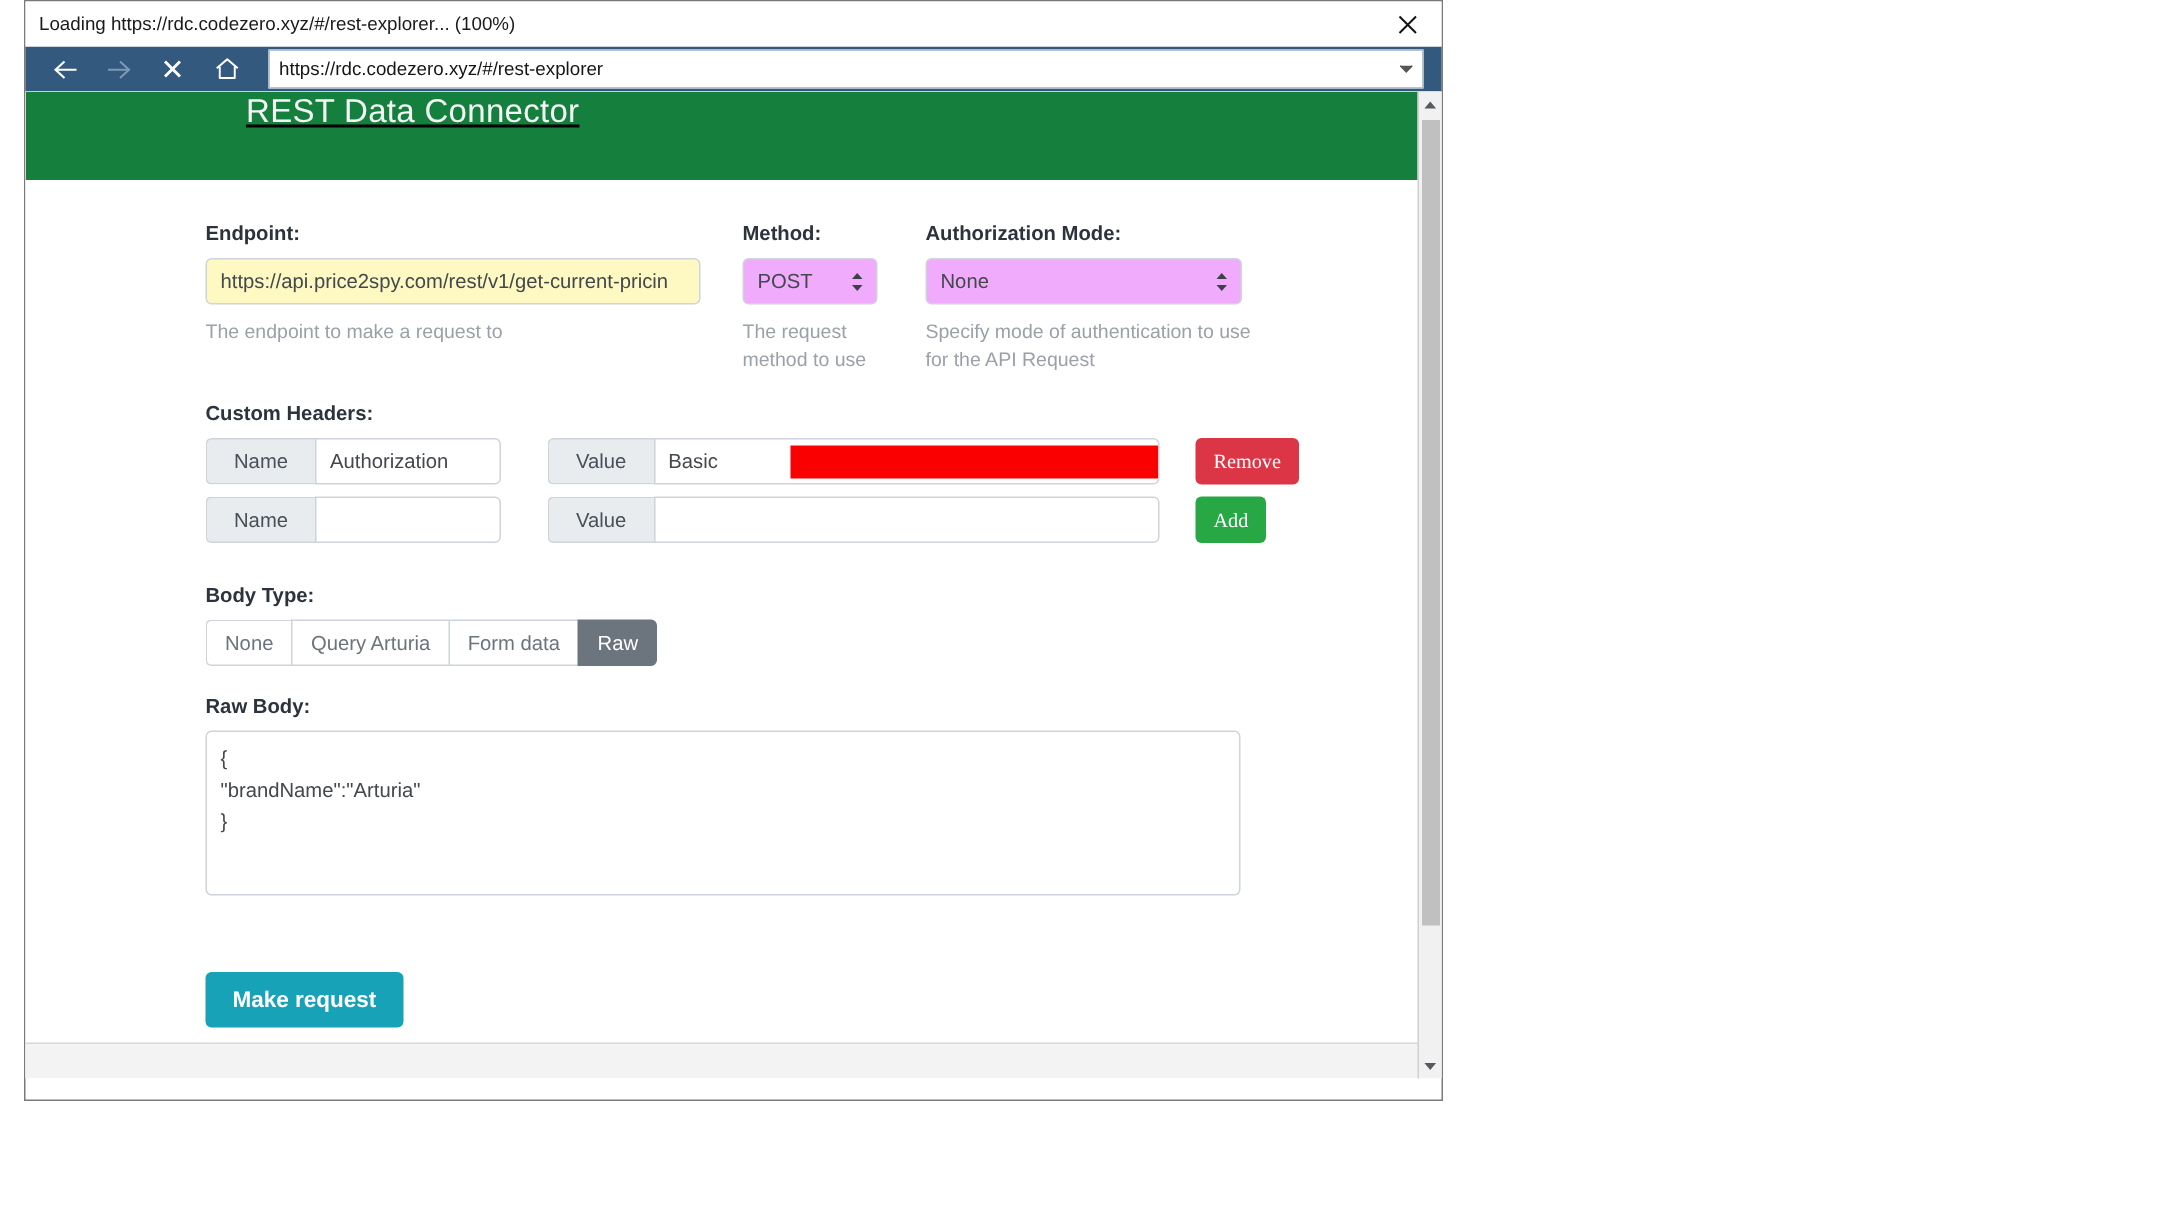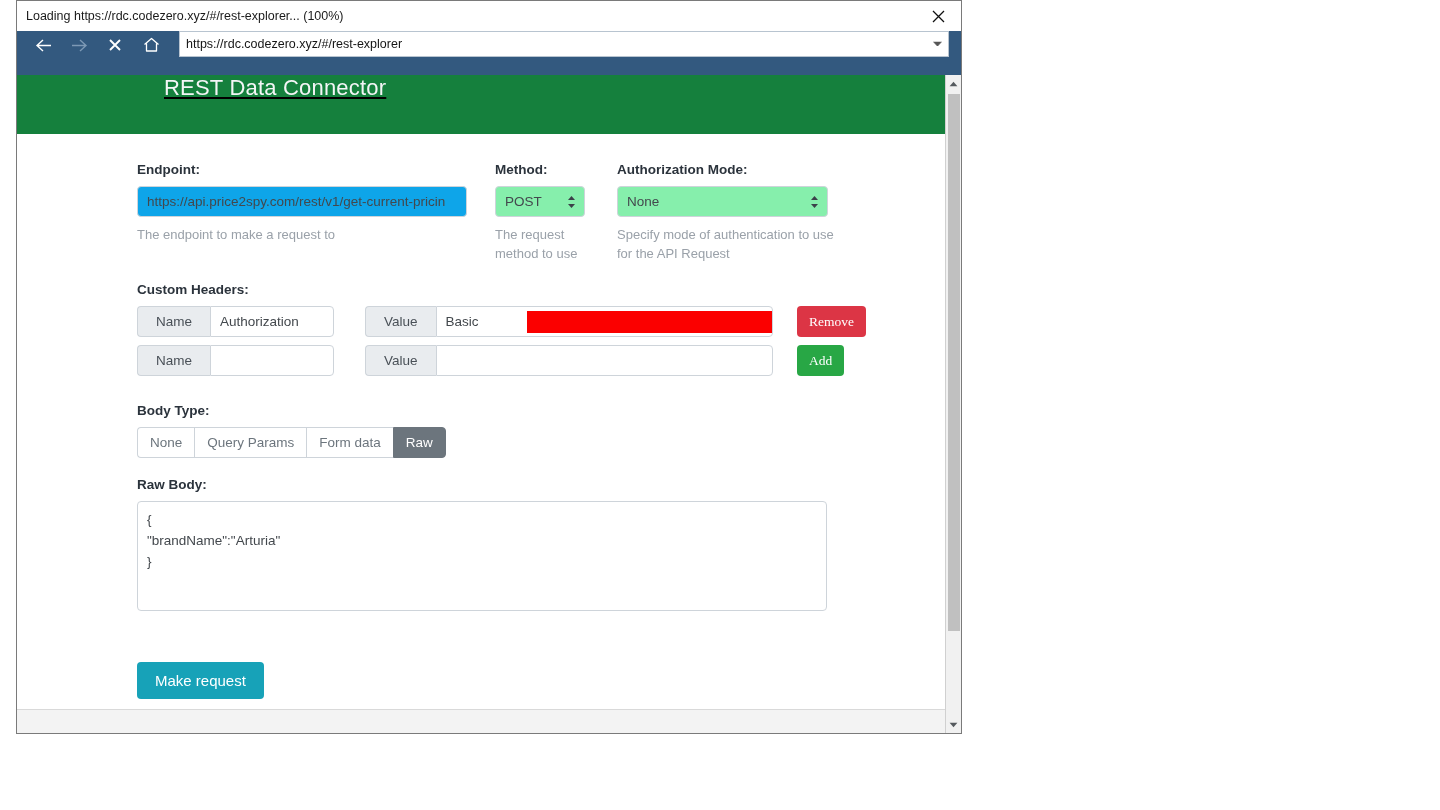--- a/index.html
+++ b/index.html
@@ -53,24 +53,24 @@
     display: flex;
     align-items: center;
     justify-content: center;
     font-size: 15px;
     color: #101010;
     cursor: pointer;
   }
 
   
   .navbar {
-    height: 44px;
+    height: 30px;
     background: #33597f;
     display: flex;
-    align-items: flex-start;
+    align-items: center;
     padding: 0 8px;
     box-sizing: border-box;
   }
   .nav-btn {
     width: 28px;
     height: 28px;
     margin: 0 4px;
     display: flex;
     align-items: center;
     justify-content: center;
@@ -173,38 +173,38 @@
   }
   .col-endpoint { width: 358px; }
   .col-method  { width: 122px; }
   .col-auth    { width: 230px; }
 
   input.txt, .fake-input {
     box-sizing: border-box;
     height: 31px;
     border: 1px solid #ced4da;
     border-radius: 4px;
-    background: #0ea5e9;
+    background: #fef9c3;
     font-size: 13.5px;
     color: #43484d;
     padding: 0 9px;
     font-family: "Liberation Sans", sans-serif;
     display: flex;
     align-items: center;
     overflow: hidden;
     white-space: nowrap;
   }
   .endpoint-input { width: 330px; }
 
   .select-box {
     box-sizing: border-box;
     height: 31px;
     border: 1px solid #ced4da;
     border-radius: 4px;
-    background: #86efac;
+    background: #f0abfc;
     font-size: 13.5px;
     color: #43484d;
     padding: 0 8px 0 9px;
     display: flex;
     align-items: center;
     justify-content: space-between;
     cursor: pointer;
   }
   .select-method { width: 90px; }
   .select-auth   { width: 211px; }
@@ -357,21 +357,21 @@
     position: absolute;
     left: 120px;
     top: 528px;
   }
   .btn-primary {
     background: #17a2b8;
     border: none;
     border-radius: 4px;
     color: #ffffff;
     font-size: 15px;
-    font-weight: normal;
+    font-weight: bold;
     font-family: "Liberation Sans", sans-serif;
     padding: 0 18px;
     height: 37px;
     cursor: pointer;
   }
 
   .page-footer {
     position: absolute;
     left: 0;
     bottom: 0;
@@ -552,21 +552,21 @@
                 </div>
               </div>
               <button class="hdr-btn btn-add">Add</button>
             </div>
           </div>
 
           <div class="bodytype-block">
             <span class="field-label">Body Type:</span>
             <div class="btn-group">
               <button class="bt-btn">None</button>
-              <button class="bt-btn">Query Params</button>
+              <button class="bt-btn">Query Arturia</button>
               <button class="bt-btn">Form data</button>
               <button class="bt-btn active">Raw</button>
             </div>
           </div>
 
           <div class="rawbody-block">
             <span class="field-label">Raw Body:</span>
             <textarea class="raw-textarea" style="">{
 "brandName":"Arturia"
 }</textarea>

